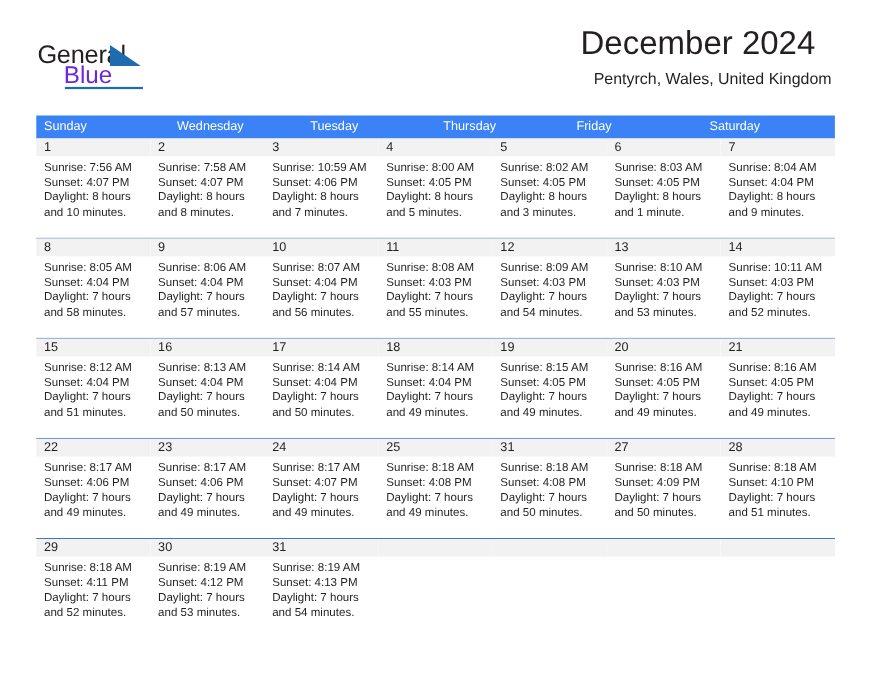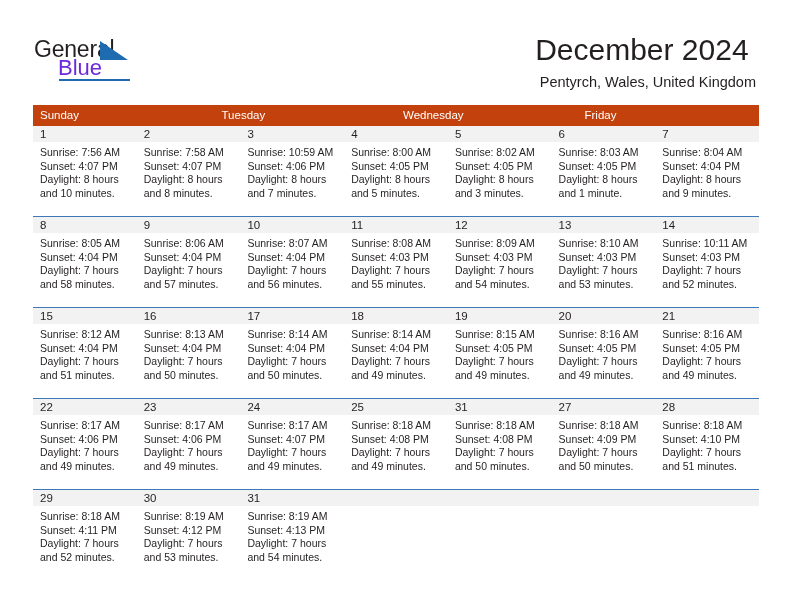--- a/index.html
+++ b/index.html
@@ -65,22 +65,22 @@
     left: 25px;
     top: 41px;
     width: 71px;
     height: 2px;
     background: #1f6bb0;
   }
 
   .title-block {
     position: absolute;
     right: 36px;
-    top: 33px;
-    text-align: center;
+    top: 23px;
+    text-align: left;
   }
   .cal-title {
     font-size: 30px;
     color: #231f20;
     line-height: 34px;
     white-space: nowrap;
   }
   .cal-subtitle {
     font-size: 14.5px;
     color: #231f20;
@@ -92,21 +92,21 @@
 
   
   .calendar {
     position: absolute;
     left: 33px;
     top: 105px;
     width: 726px;
   }
   .weekdays {
     display: flex;
-    background: #c2410c;
+    background: #3b82f6;
     height: 21px;
   }
   .weekday {
     flex: 1 1 0;
     color: #ffffff;
     font-size: 11.5px;
     line-height: 21px;
     padding-left: 7px;
     box-sizing: border-box;
     white-space: nowrap;
@@ -168,23 +168,25 @@
     <div class="title-block">
       <div class="cal-title">December 2024</div>
       <div class="cal-subtitle">Pentyrch, Wales, United Kingdom</div>
     </div>
 
   </div>
 
   <div class="calendar">
     <div class="weekdays">
       <div class="weekday">Sunday</div>
+      <div class="weekday">Wednesday</div>
       <div class="weekday">Tuesday</div>
-      <div class="weekday">Wednesday</div>
+      <div class="weekday">Thursday</div>
       <div class="weekday">Friday</div>
+      <div class="weekday">Saturday</div>
     </div>
     <div id="weeks-container">
         <div class="week">
           <div class="day">
             <div class="day-num">1</div>
             <div class="day-lines">
               <div class="day-line">Sunrise: 7:56 AM</div>
               <div class="day-line">Sunset: 4:07 PM</div>
               <div class="day-line">Daylight: 8 hours</div>
               <div class="day-line">and 10 minutes.</div>

